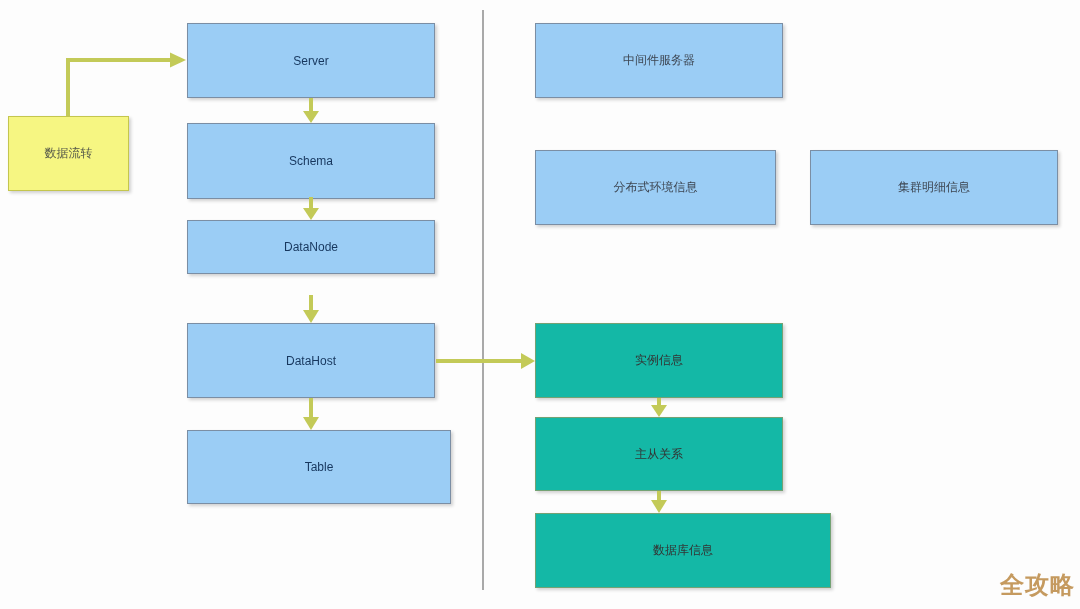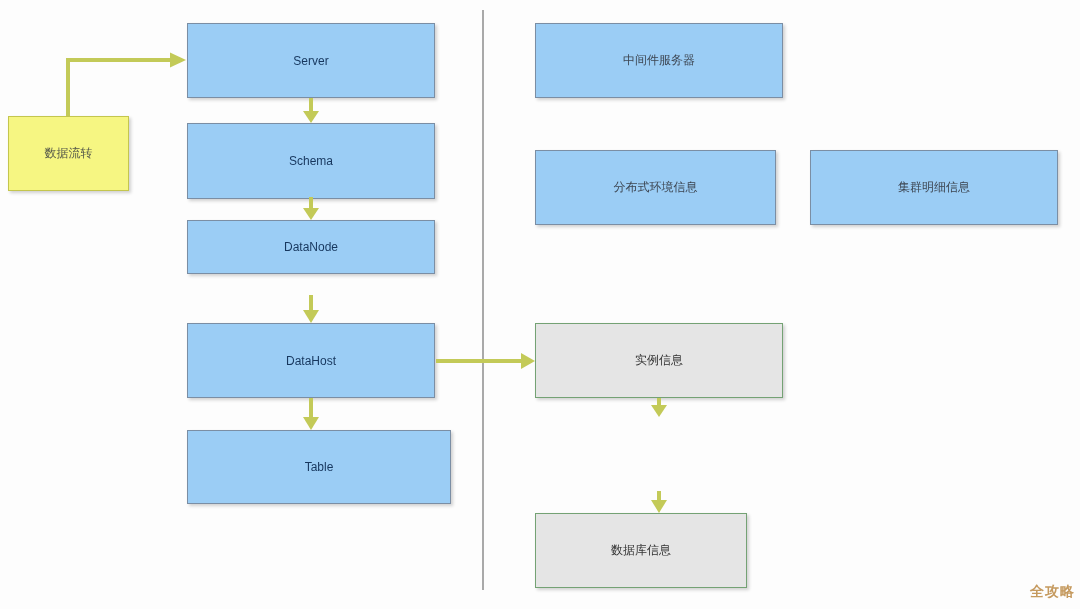--- a/index.html
+++ b/index.html
@@ -19,41 +19,41 @@
     justify-content: center;
     text-align: center;
     font-size: 12px;
     box-shadow: 2px 2px 3px rgba(110,110,110,0.30);
   }
   .node.blue {
     background: #9bcdf5;
     border: 1px solid #7b8ea4;
   }
   .node.green {
-    background: #e5e5e5;
+    background: #14b8a6;
     border: 1px solid #74a274;
   }
   .node.yellow {
     background: #f6f682;
     border: 1px solid #c4c64e;
   }
   .lbl-en  { color: #17375e; }
   .lbl-zh  { color: #3d4652; }
   .lbl-zh-green { color: #333333; }
   .lbl-zh-yellow { color: #55584a; }
   #connector-layer {
     position: absolute;
     left: 0; top: 0;
     pointer-events: none;
   }
   .watermark {
     position: absolute;
     right: 5px;
     bottom: 8px;
-    font-size: 14px;
+    font-size: 24px;
     font-weight: bold;
     color: #c59a5f;
     letter-spacing: 1px;
     font-family: Liberation Serif, serif;
   }
 </style>
 </head>
 <body>
 
 <div id="stage">
@@ -84,21 +84,24 @@
   <div class="node blue" style="left:535px; top:150px; width:241px; height:75px">
     <span class="lbl-zh">分布式环境信息</span>
   </div>
   <div class="node blue" style="left:810px; top:150px; width:248px; height:75px">
     <span class="lbl-zh">集群明细信息</span>
   </div>
 
   <div class="node green" style="left:535px; top:323px; width:248px; height:75px">
     <span class="lbl-zh-green">实例信息</span>
   </div>
-  <div class="node green" style="left:535px; top:513px; width:212px; height:75px">
+  <div class="node green" style="left:535px; top:417px; width:248px; height:74px">
+    <span class="lbl-zh-green">主从关系</span>
+  </div>
+  <div class="node green" style="left:535px; top:513px; width:296px; height:75px">
     <span class="lbl-zh-green">数据库信息</span>
   </div>
 
   <svg id="connector-layer" width="1080" height="609" viewBox="0 0 1080 609">
 
     <line x1="483" y1="10" x2="483" y2="590" stroke="#a9a9a9" stroke-width="2"></line>
 
     <g stroke="#c3ca58" fill="#c3ca58">
       <polyline points="68,116 68,60 170,60" fill="none" stroke-width="4"></polyline>
       <polygon points="170,52.5 170,67.5 186,60" stroke="none"></polygon>

